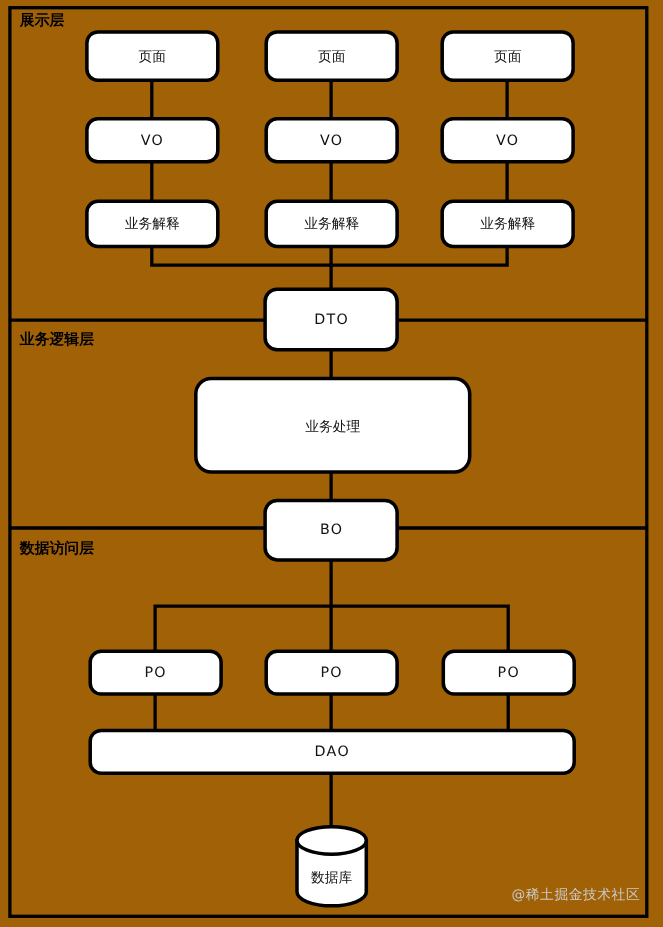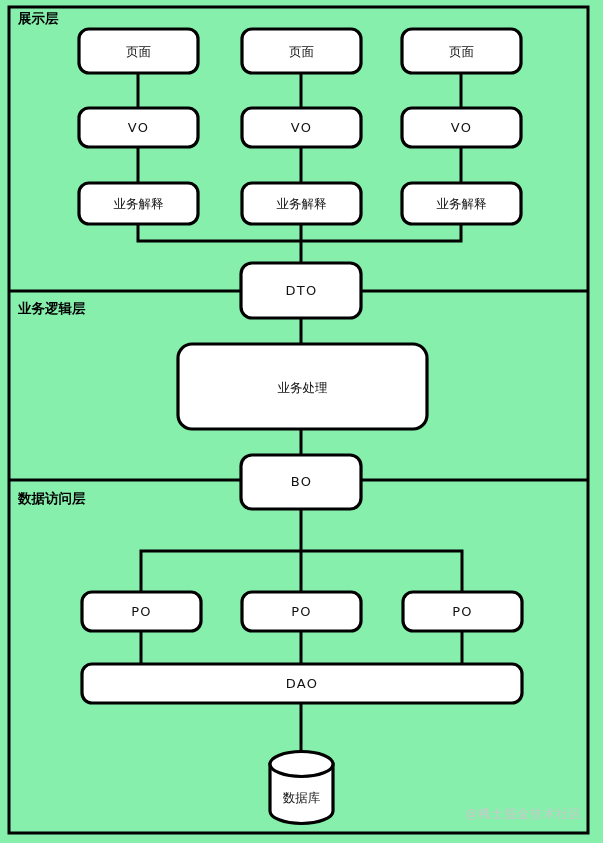--- a/index.html
+++ b/index.html
@@ -7,21 +7,21 @@
     padding: 0;
     background: #ffffff;
   }
   body {
     font-family: "DejaVu Sans", "Liberation Sans", sans-serif;
   }
   #stage {
     position: relative;
     width: 603px;
     height: 843px;
-    background: #86efac;
+    background: #a16207;
     overflow: hidden;
   }
   #diagram-svg {
     position: absolute;
     left: 0;
     top: 0;
     width: 603px;
     height: 843px;
   }
   .frame-rect {

